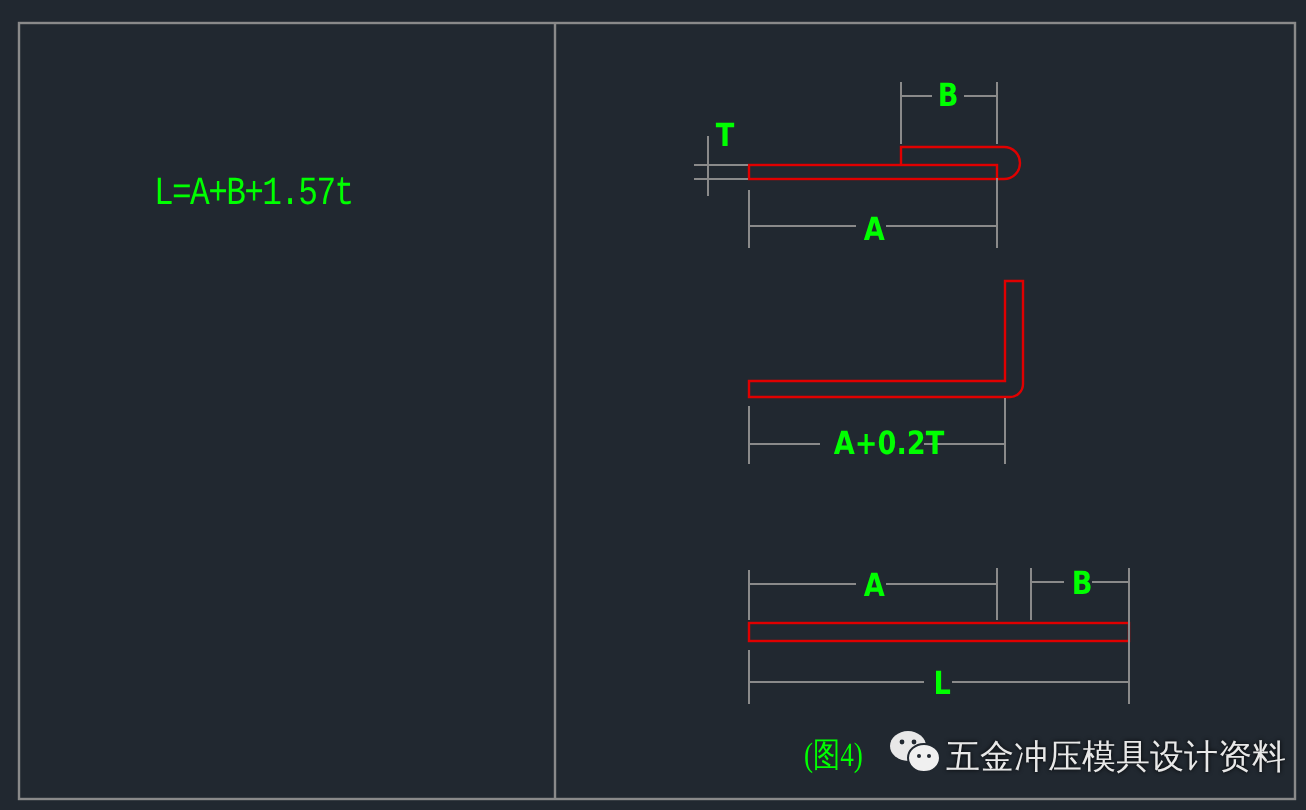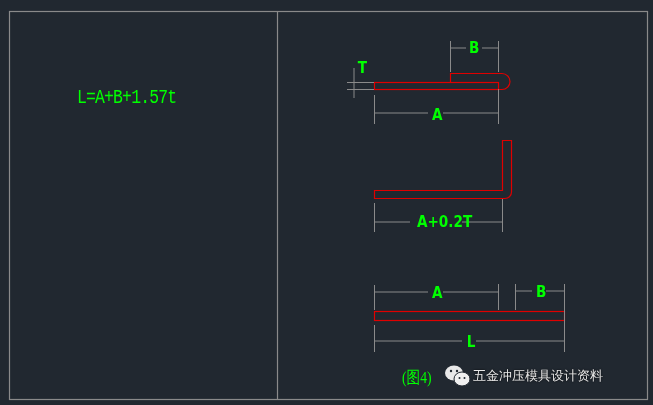--- a/index.html
+++ b/index.html
@@ -1,20 +1,20 @@
 <!DOCTYPE html>
 <html><head>
 <meta charset="utf-8">
 <style>
   html,body{margin:0;padding:0;}
   body{width:653px;height:405px;background:#212830;overflow:hidden;position:relative;font-family:"DejaVu Sans Mono",monospace;}
   svg{position:absolute;left:0;top:0;}
   .formula{position:absolute;left:77px;top:86px;color:#00ff00;font-family:"Liberation Mono","DejaVu Sans Mono",monospace;font-size:20px;letter-spacing:-1px;transform:scaleX(0.82);transform-origin:left top;}
   .caption{position:absolute;left:402px;top:366px;color:#00ff00;font-family:"Liberation Serif",serif;font-size:17px;transform:scaleX(0.8);transform-origin:left top;}
-  .wm-text{position:absolute;left:473px;top:367px;color:#e8e8e8;font-family:"DejaVu Sans",sans-serif;font-size:13px;text-shadow:0 0 2px #000;}
+  .wm-text{position:absolute;left:473px;top:367px;color:#e8e8e8;font-family:"DejaVu Sans",sans-serif;font-size:17px;text-shadow:0 0 2px #000;}
   .wm-icon{position:absolute;left:444px;top:364px;width:28px;height:24px;}
   .lbl{position:absolute;color:#00ff00;font-family:"DejaVu Sans",sans-serif;font-weight:bold;font-size:16px;line-height:16px;transform:scaleX(0.85);}
 </style>
 </head>
 <body>
 
 <svg width="653" height="405">
 
   <rect x="9.5" y="11.5" width="638" height="388" fill="none" stroke="#8a8a8a" stroke-width="1.2"></rect>
   <line x1="277.5" y1="11" x2="277.5" y2="399" stroke="#8a8a8a" stroke-width="1.2"></line>

